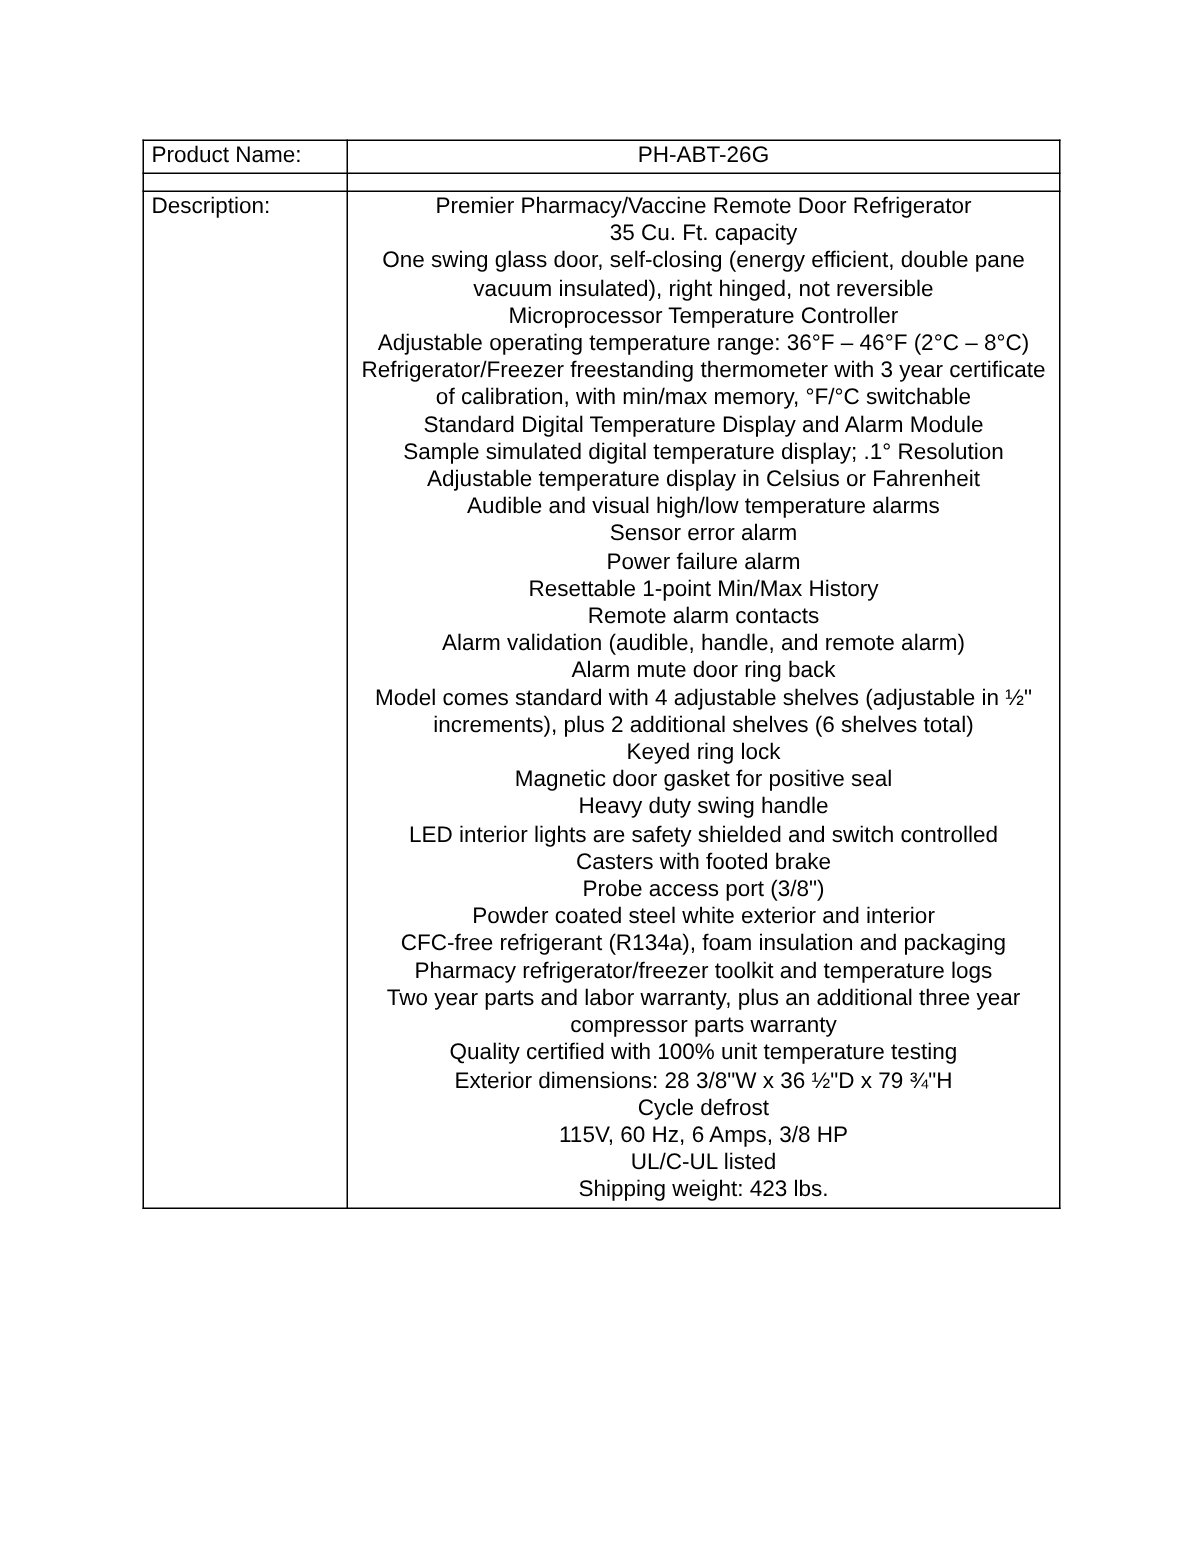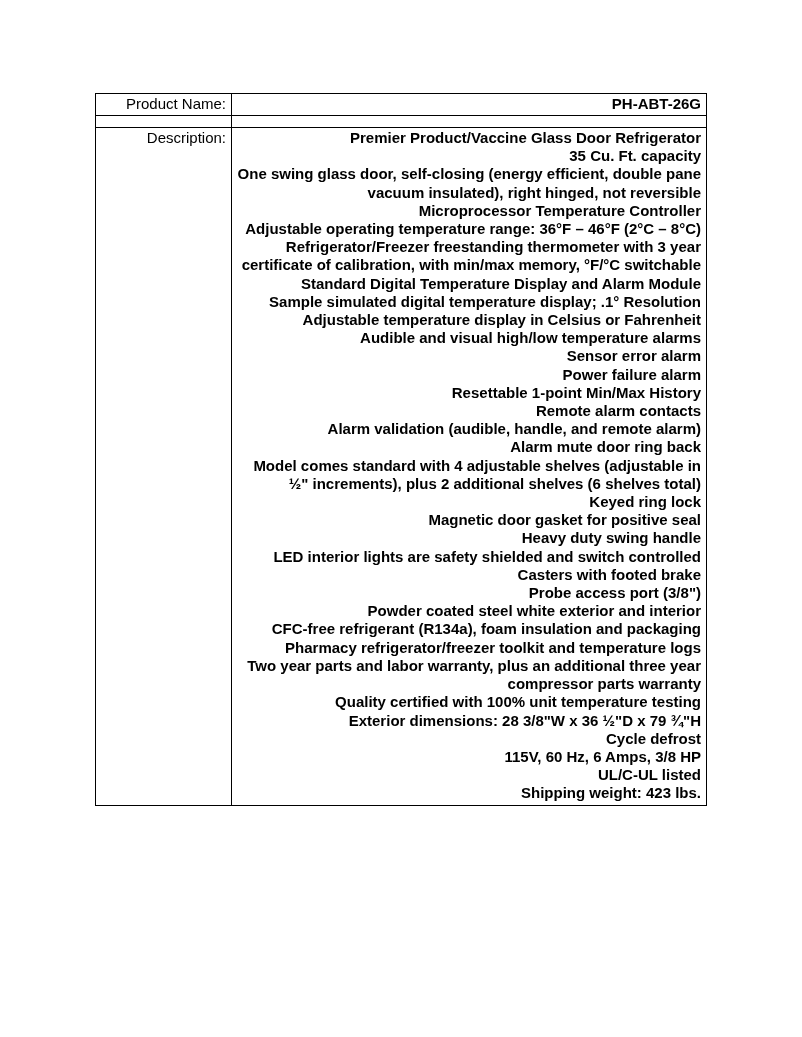--- a/index.html
+++ b/index.html
@@ -25,28 +25,27 @@
     font-size: 15px;
   }
   table.spec-table td {
     border: 1px solid #000000;
     vertical-align: top;
     padding: 1px 5px 2px 5px;
     line-height: 18px;
   }
   td.label-cell {
     width: 125px;
-    text-align: right;
+    text-align: left;
     padding-right: 5px;
     white-space: nowrap;
   }
   td.value-cell {
-    text-align: right;
+    text-align: center;
     padding-left: 7px;
-    font-weight: bold;
   }
   tr.spacer-row td {
     height: 11px;
     padding: 0;
   }
   .desc-line {
     line-height: 18.2px;
   }
 </style>
 </head>
@@ -60,21 +59,21 @@
         <td class="value-cell">PH-ABT-26G</td>
       </tr>
       <tr class="spacer-row">
         <td class="label-cell"></td>
         <td class="value-cell"></td>
       </tr>
       <tr>
         <td class="label-cell">Description:</td>
         <td class="value-cell">
           <div>
-              <div class="desc-line">Premier Product/Vaccine Glass Door Refrigerator</div>
+              <div class="desc-line">Premier Pharmacy/Vaccine Remote Door Refrigerator</div>
               <div class="desc-line">35 Cu. Ft. capacity</div>
               <div class="desc-line">One swing glass door, self-closing (energy efficient, double pane vacuum insulated), right hinged, not reversible</div>
               <div class="desc-line">Microprocessor Temperature Controller</div>
               <div class="desc-line">Adjustable operating temperature range: 36°F – 46°F (2°C – 8°C)</div>
               <div class="desc-line">Refrigerator/Freezer freestanding thermometer with 3 year certificate of calibration, with min/max memory, °F/°C  switchable</div>
               <div class="desc-line">Standard Digital Temperature Display and Alarm Module</div>
               <div class="desc-line">Sample simulated digital temperature display; .1° Resolution</div>
               <div class="desc-line">Adjustable temperature display in Celsius or Fahrenheit</div>
               <div class="desc-line">Audible and visual high/low temperature alarms</div>
               <div class="desc-line">Sensor error alarm</div>

